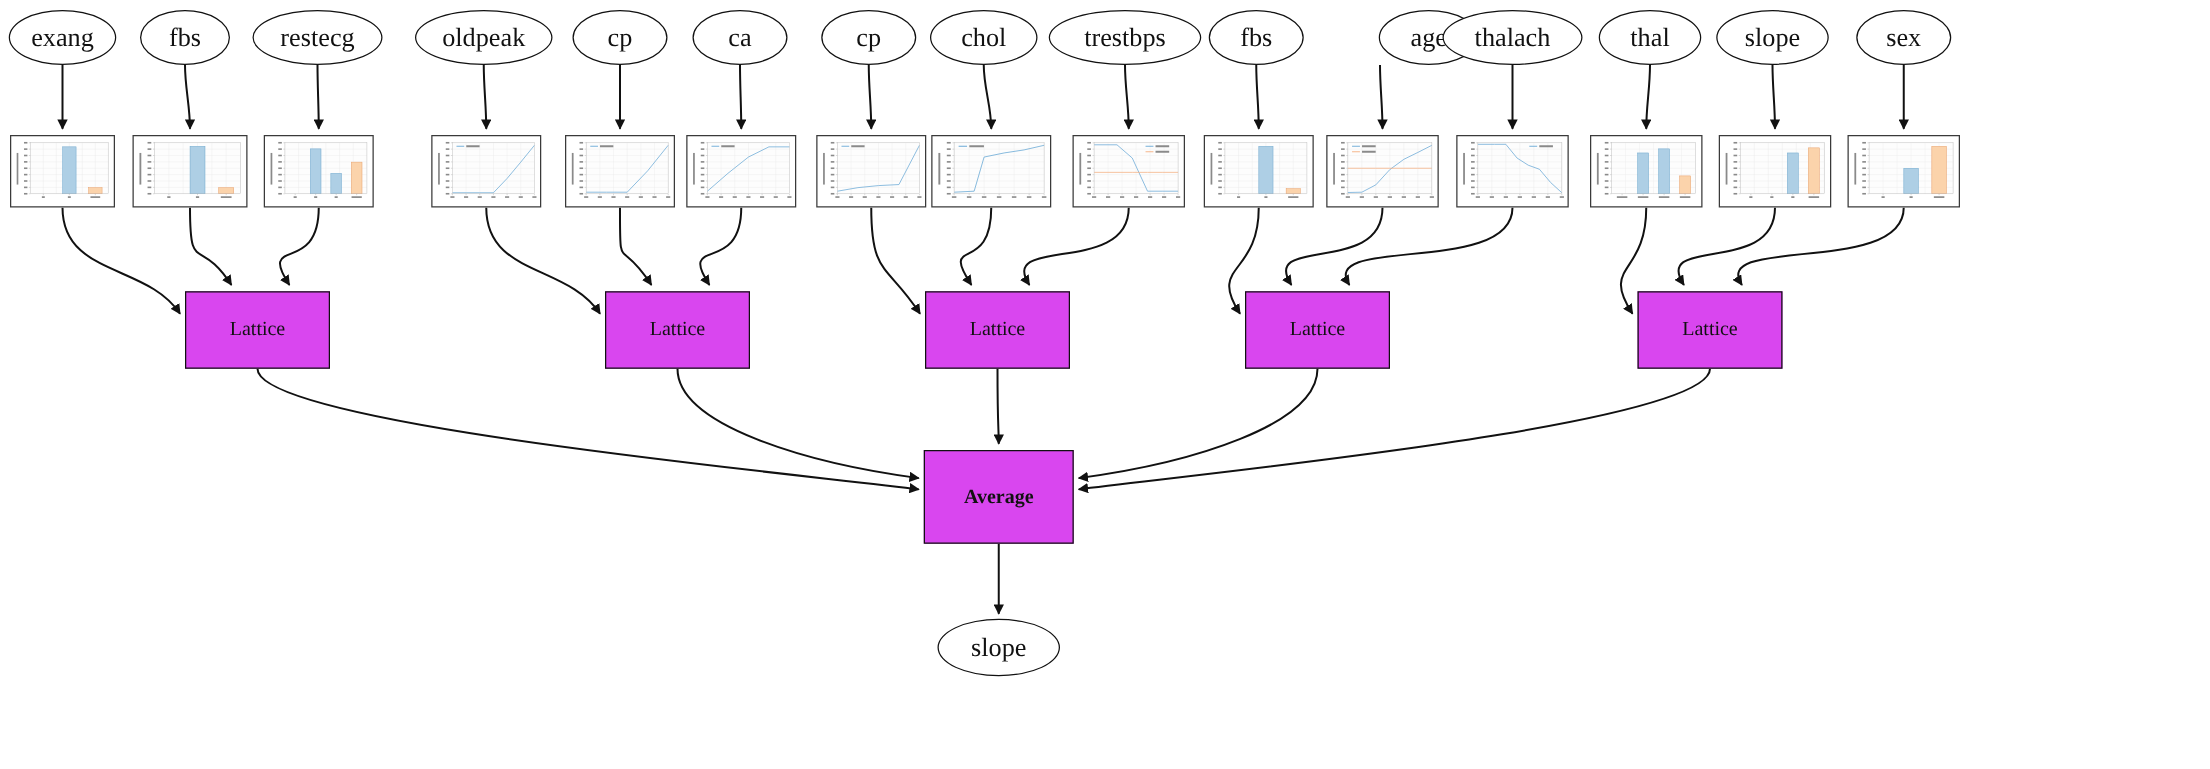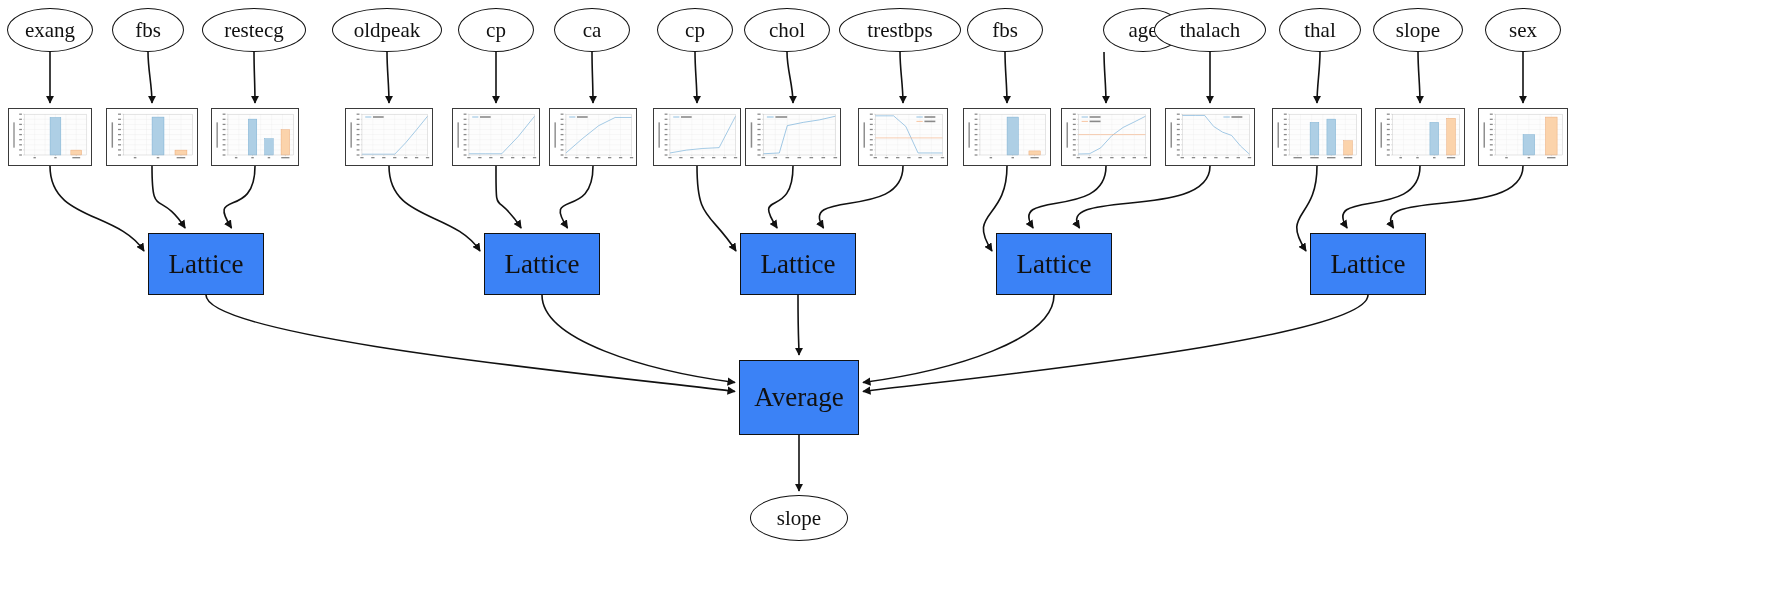--- a/index.html
+++ b/index.html
@@ -2,23 +2,23 @@
 <html><head>
 <meta charset="utf-8">
 <style>
   html,body{margin:0;padding:0;background:#ffffff;}
   #root{position:relative;width:1768px;height:615px;background:#fff;
         font-family:"Liberation Serif","DejaVu Serif",serif;}
   svg.layer{position:absolute;left:0;top:0;width:1768px;height:615px;overflow:visible;}
   .node-ellipse{position:absolute;border:1.4px solid #111;border-radius:50%;
       background:#fff;display:flex;align-items:center;justify-content:center;
       font-size:21px;color:#111;box-sizing:border-box;}
-  .box-node{position:absolute;border:1.4px solid #111;background:#3b82f6;
+  .box-node{position:absolute;border:1.4px solid #111;background:#d946ef;
       display:flex;align-items:center;justify-content:center;
-      font-size:27px;color:#111;box-sizing:border-box;}
+      font-size:16px;color:#111;box-sizing:border-box;}
   .thumb{position:absolute;border:1.6px solid #3a3a3a;background:#fff;
       box-sizing:border-box;padding:2px;}
   .thumb svg{display:block;width:100%;height:100%;}
 </style>
 </head>
 <body>
 
 <div id="root">
 
   <svg class="layer">
@@ -946,21 +946,21 @@
           <line x1="114.00000000000001" y1="110" x2="114.00000000000001" y2="113" stroke="#999" stroke-width="0.7"></line>
           <rect x="111.00000000000001" y="115" width="6" height="3.4" fill="#8a8a8a"></rect>
           <rect x="153.4666666666667" y="15.14" width="27.733333333333334" height="94.86" fill="#fbd3ab" stroke="#e8a06a" stroke-width="1"></rect>
           <line x1="167.33333333333334" y1="110" x2="167.33333333333334" y2="113" stroke="#999" stroke-width="0.7"></line>
           <rect x="157.33333333333334" y="115" width="20" height="3.4" fill="#8a8a8a"></rect>
           <rect x="34" y="8" width="160" height="102" fill="none" stroke="#bdbdbd" stroke-width="0.8"></rect>
         </svg>
       </div>
     </div>
 
-  <div class="box-node" id="average-box" style="left:739px;top:360px;width:120px;height:75px;">
+  <div class="box-node" id="average-box" style="left:739px;top:360px;width:120px;height:75px;font-weight:bold;">
     <span>Average</span>
   </div>
 
   <div class="node-ellipse" id="output-node" style="left:750px;top:495px;width:98px;height:46px;">
     <span>slope</span>
   </div>
 
 </div>
 
 </body></html>

